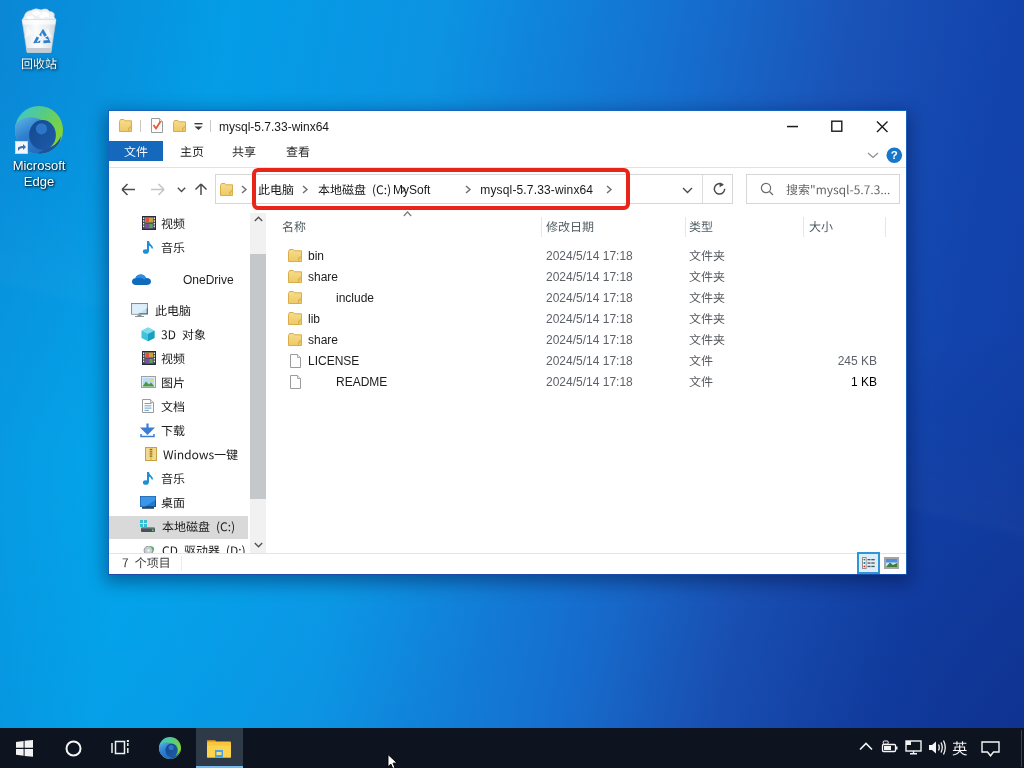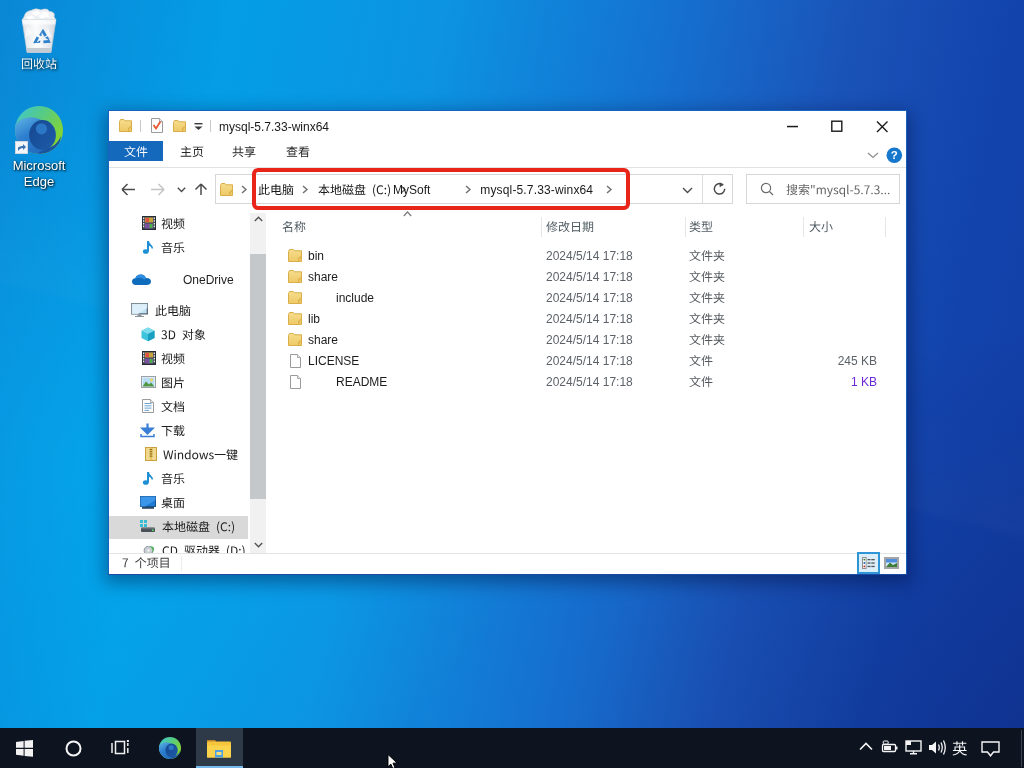--- a/index.html
+++ b/index.html
@@ -373,21 +373,21 @@
     <path d="M7.5 0.5 L7.5 3.5 L10.5 3.5" fill="#e8e8e8" stroke="#9b9b9b" stroke-width="0.8"></path>
   </svg>
 <div style="position:absolute;font:400 12px 'Liberation Sans',sans-serif;color:#1c1c1c;white-space:pre;line-height:18px;top:372.5px;left:308px;margin-left:28px;">README</div>
 <div style="position:absolute;font:400 12px 'Liberation Sans',sans-serif;color:#5d6269;white-space:pre;line-height:18px;top:372.5px;left:546px;">2024/5/14 17:18</div>
 <svg class="ct" style="left:689px;top:371.9px;" width="26" height="19.2">
     <g fill="#55595e" transform="translate(0,14.18) scale(0.012000,-0.012000)">
       <use href="#g3" x="0"></use>
       <use href="#g4" x="1000"></use>
     </g>
   </svg>
-<div style="position:absolute;font:400 12px 'Liberation Sans',sans-serif;color:#6d28d9;white-space:pre;line-height:18px;top:372.5px;right:147px;">1 KB</div>
+<div style="position:absolute;font:400 12px 'Liberation Sans',sans-serif;color:#000000;white-space:pre;line-height:18px;top:372.5px;right:147px;">1 KB</div>
 <div style="position:absolute;left:109px;top:516px;width:139px;height:23px;background:#d9d9d9"></div>
 <svg style="position:absolute;left:142px;top:216.0px" width="14" height="14" viewBox="0 0 14 14">
     <rect x="0.5" y="0.5" width="13" height="13" fill="#3d4450" stroke="#262c36"></rect>
     <rect x="3" y="1.5" width="8" height="5" fill="#c8a33c"></rect>
     <rect x="3" y="7.5" width="8" height="5" fill="#7a4f9e"></rect>
     <rect x="3.5" y="2" width="3.5" height="4" fill="#e04f3f"></rect>
     <rect x="7.5" y="8" width="3" height="4" fill="#49b04a"></rect>
     <g fill="#e8e8e8">
       <rect x="1" y="1.5" width="1.3" height="1.6"></rect>
       <rect x="1" y="4.2" width="1.3" height="1.6"></rect>

